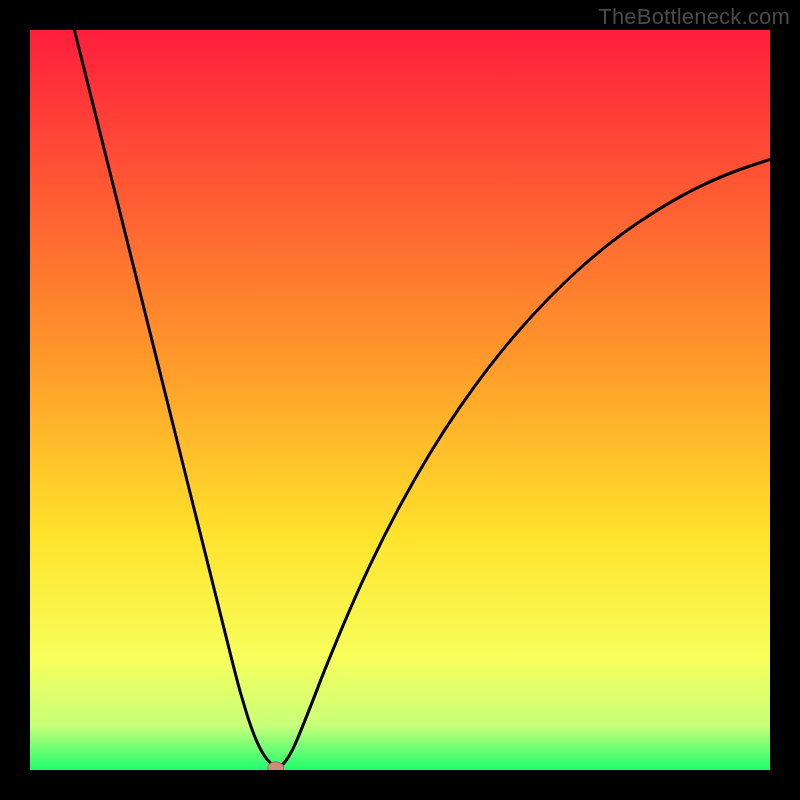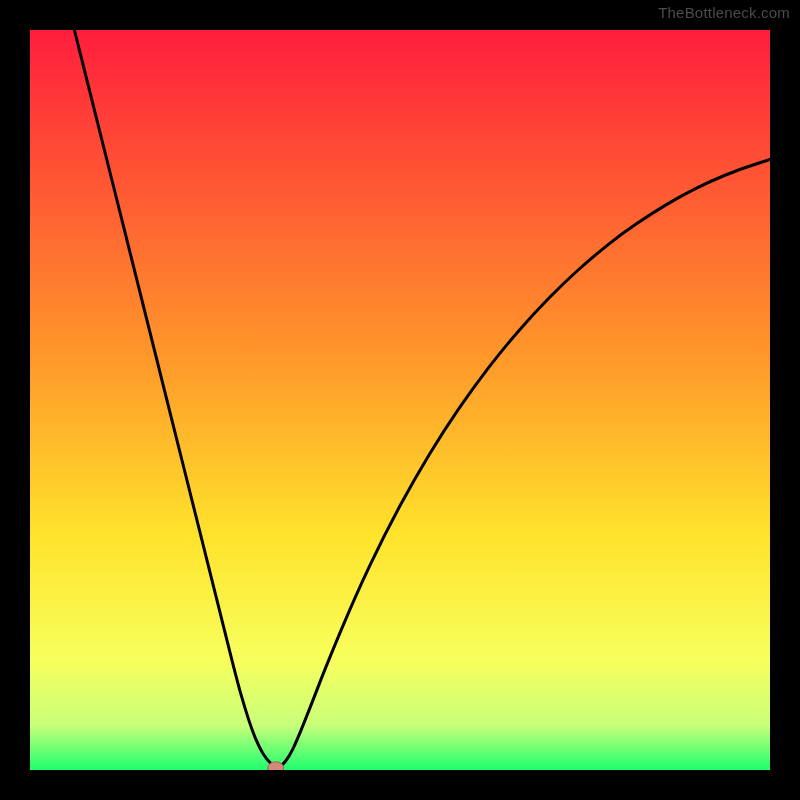--- a/index.html
+++ b/index.html
@@ -28,21 +28,21 @@
   .plot-area svg {
     display: block;
     width: 740px;
     height: 740px;
   }
   .watermark {
     position: absolute;
     top: 4px;
     right: 10px;
     color: #4b4b4b;
-    font-size: 15px;
+    font-size: 22px;
     font-weight: 500;
     letter-spacing: 0.2px;
     user-select: none;
   }
 </style>
 </head>
 <body>
 <div class="frame">
 
   <div class="watermark">TheBottleneck.com</div>

